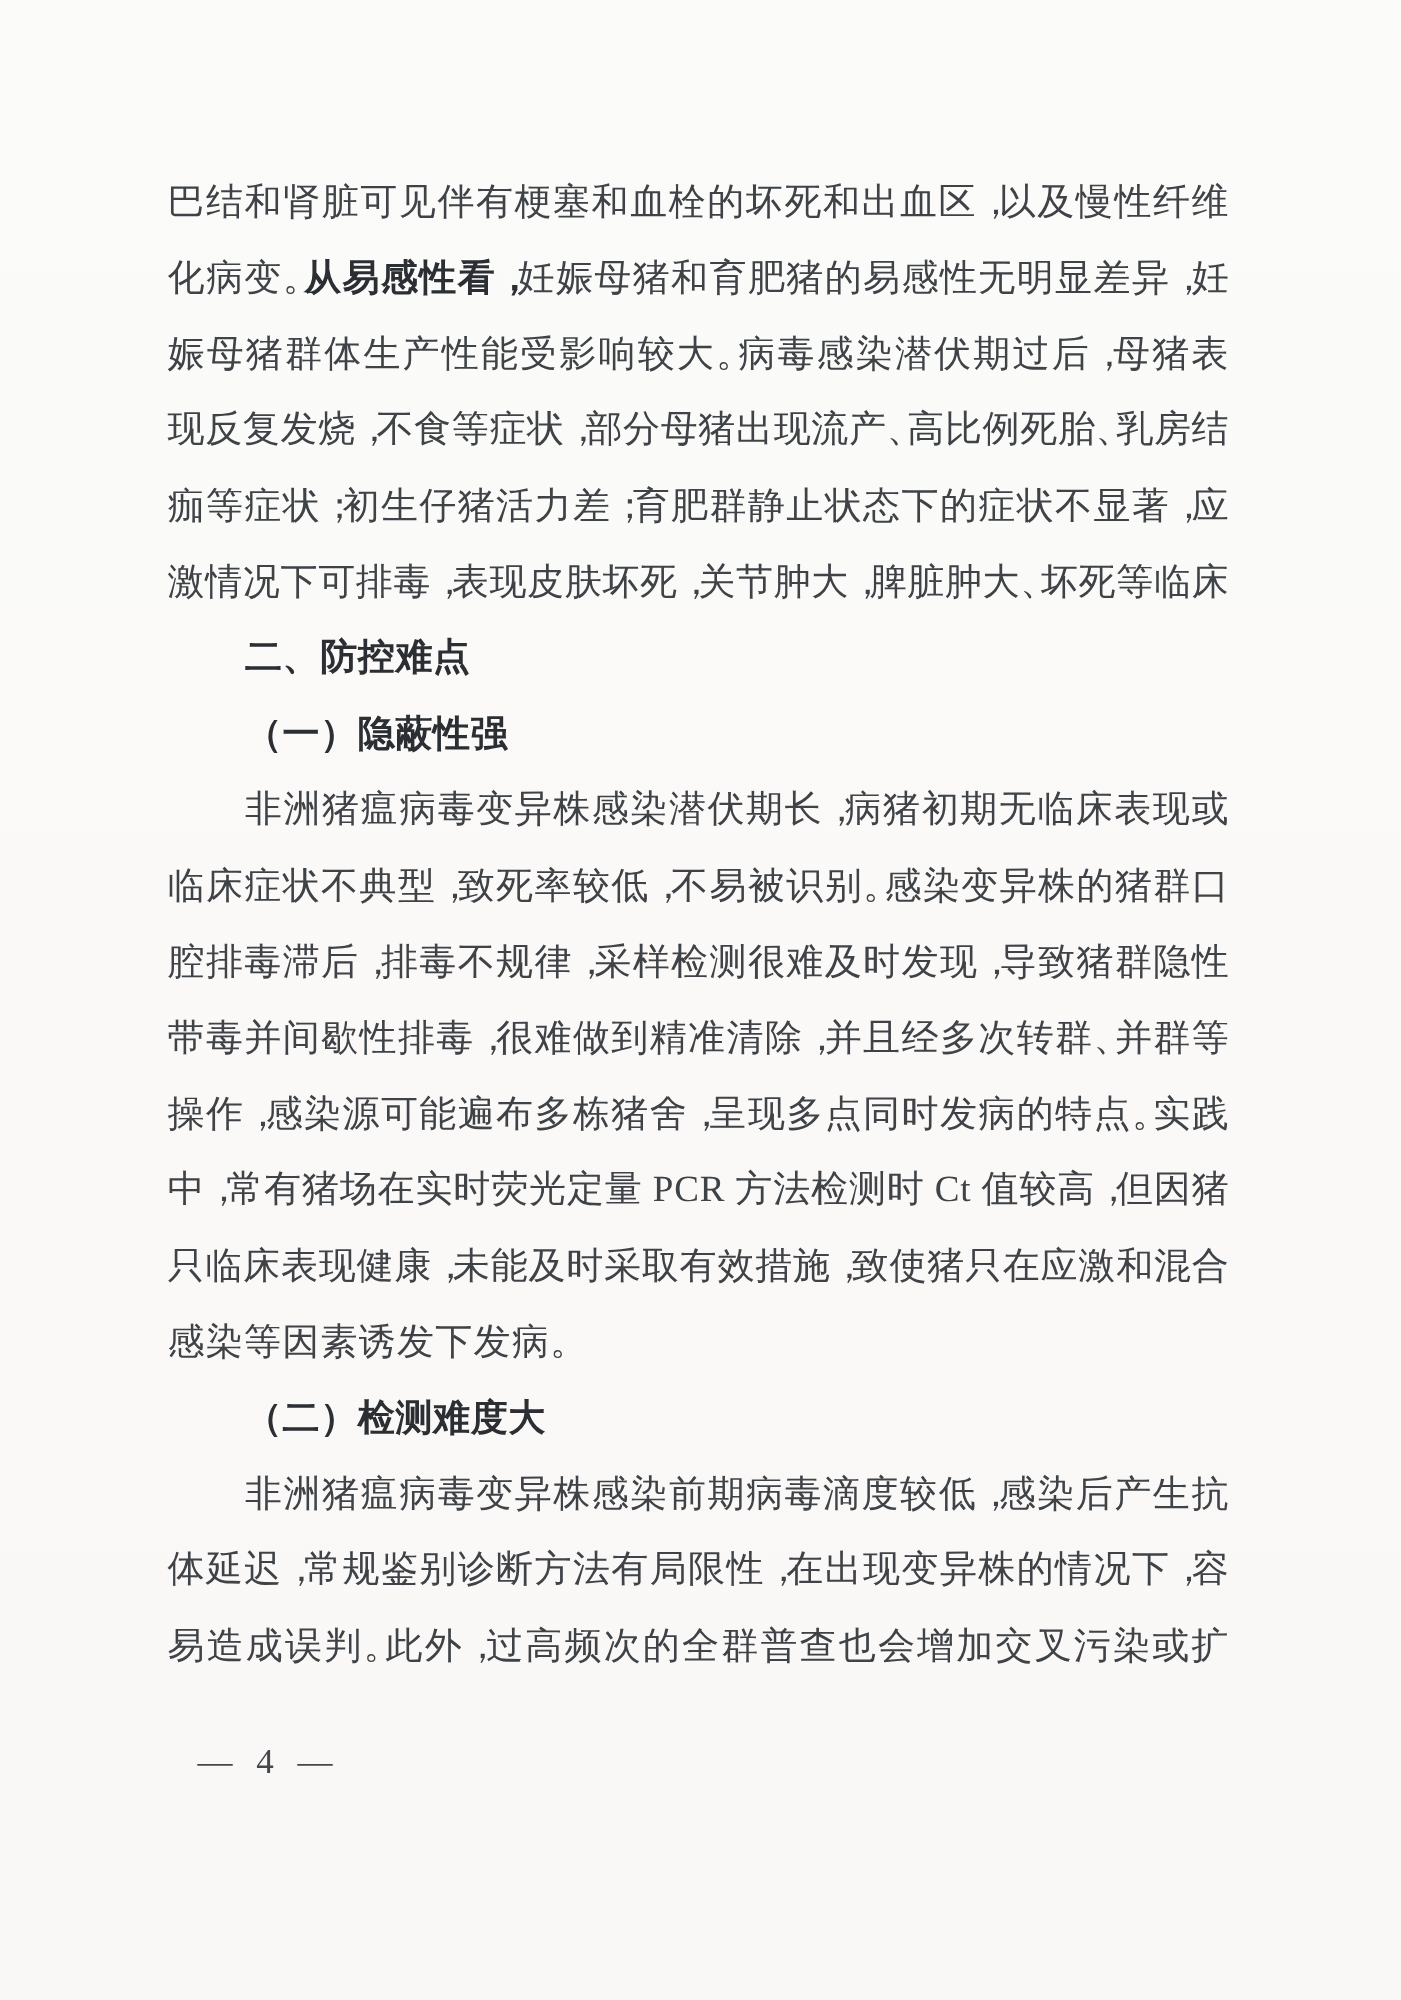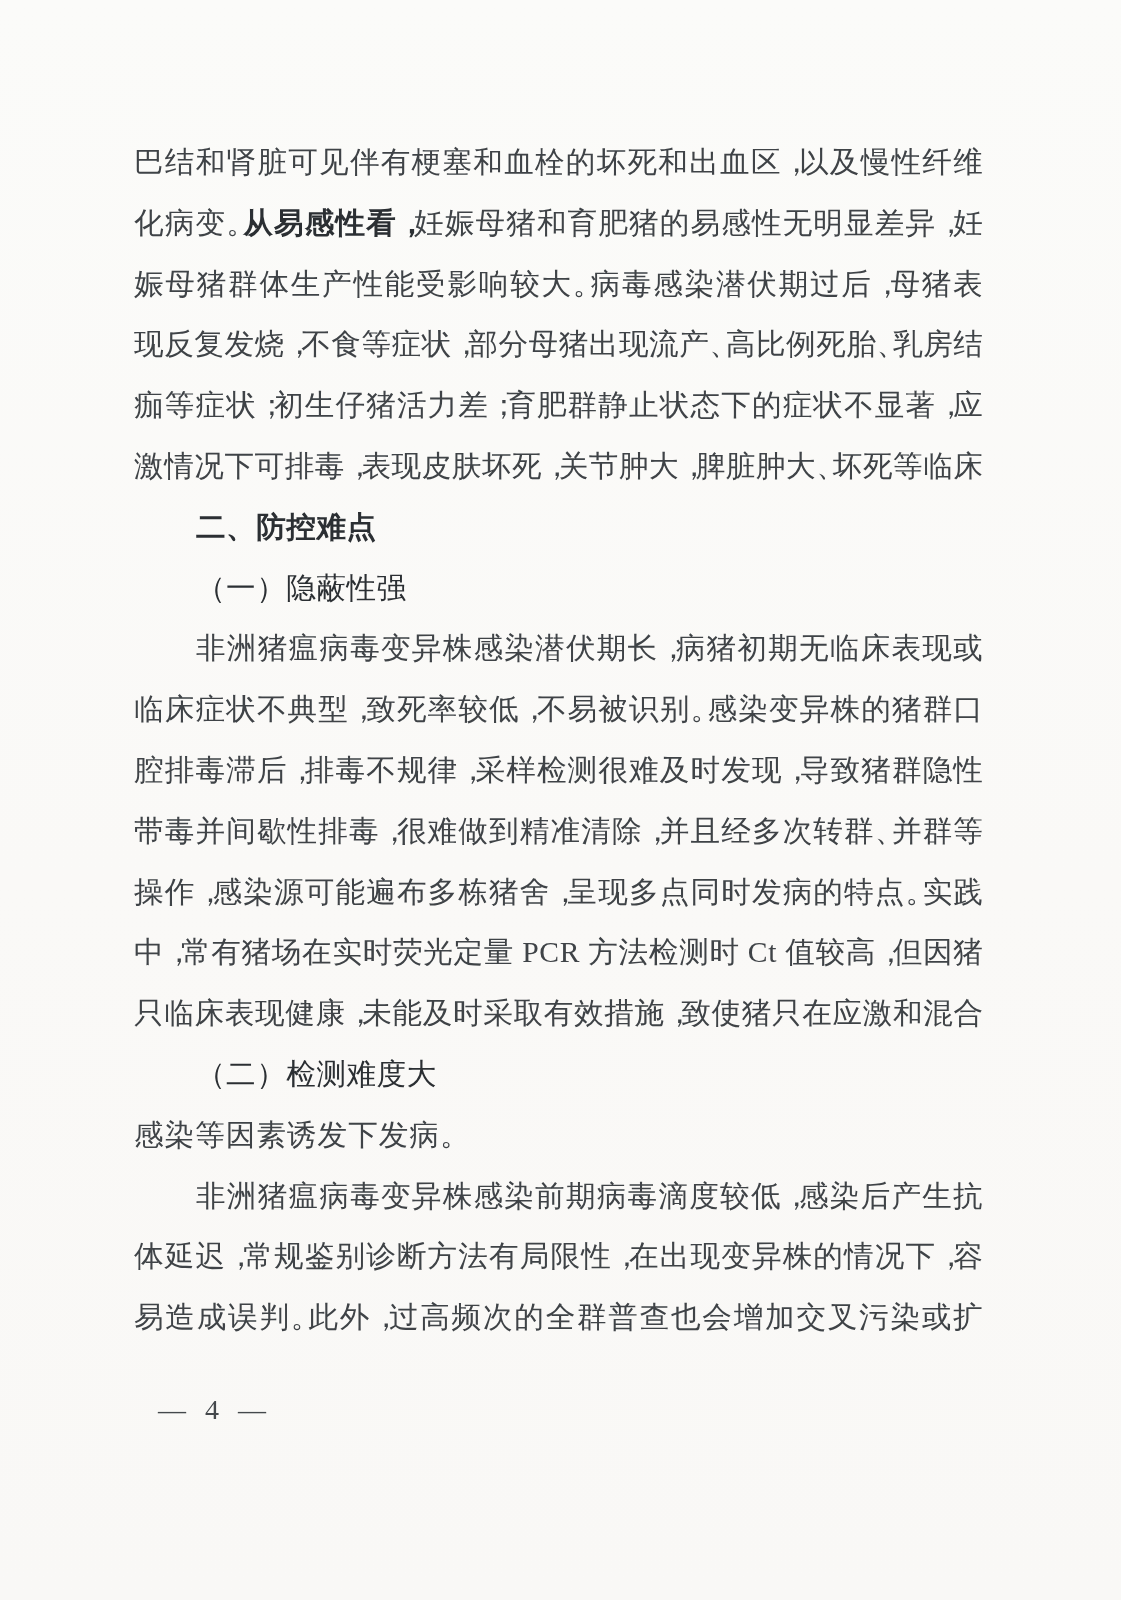--- a/index.html
+++ b/index.html
@@ -30,27 +30,27 @@
   }
   .line.fill {
     display: flex;
     justify-content: space-between;
     letter-spacing: 0;
   }
   .line.indent { padding-left: 62px; }
   .ch { white-space: pre; }
   .pu { width: 16px; }
   .h1 {
-    font-family: Liberation Serif, serif;
+    font-family: Liberation Mono, monospace;
     font-weight: 700;
     color: #2b2f33;
     letter-spacing: 0.5px;
   }
   .h2 {
-    font-weight: 400;
+    font-weight: 700;
     color: #2b2f33;
     letter-spacing: 0.5px;
   }
   .bold {
     font-family: "Liberation Sans", "DejaVu Sans", sans-serif;
     font-weight: 700;
     color: #2b2f33;
   }
   .footer {
     position: absolute;
@@ -467,22 +467,22 @@
         <span class="ch">使</span>
         <span class="ch">猪</span>
         <span class="ch">只</span>
         <span class="ch">在</span>
         <span class="ch">应</span>
         <span class="ch">激</span>
         <span class="ch">和</span>
         <span class="ch">混</span>
         <span class="ch">合</span>
       </div>
+      <div class="line body"><span>感染等因素诱发下发病。</span></div>
       <div class="line h2 indent"><span>（二）检测难度大</span></div>
-      <div class="line body"><span>感染等因素诱发下发病。</span></div>
       <div class="line body fill indent">
         <span class="ch">非</span>
         <span class="ch">洲</span>
         <span class="ch">猪</span>
         <span class="ch">瘟</span>
         <span class="ch">病</span>
         <span class="ch">毒</span>
         <span class="ch">变</span>
         <span class="ch">异</span>
         <span class="ch">株</span>

